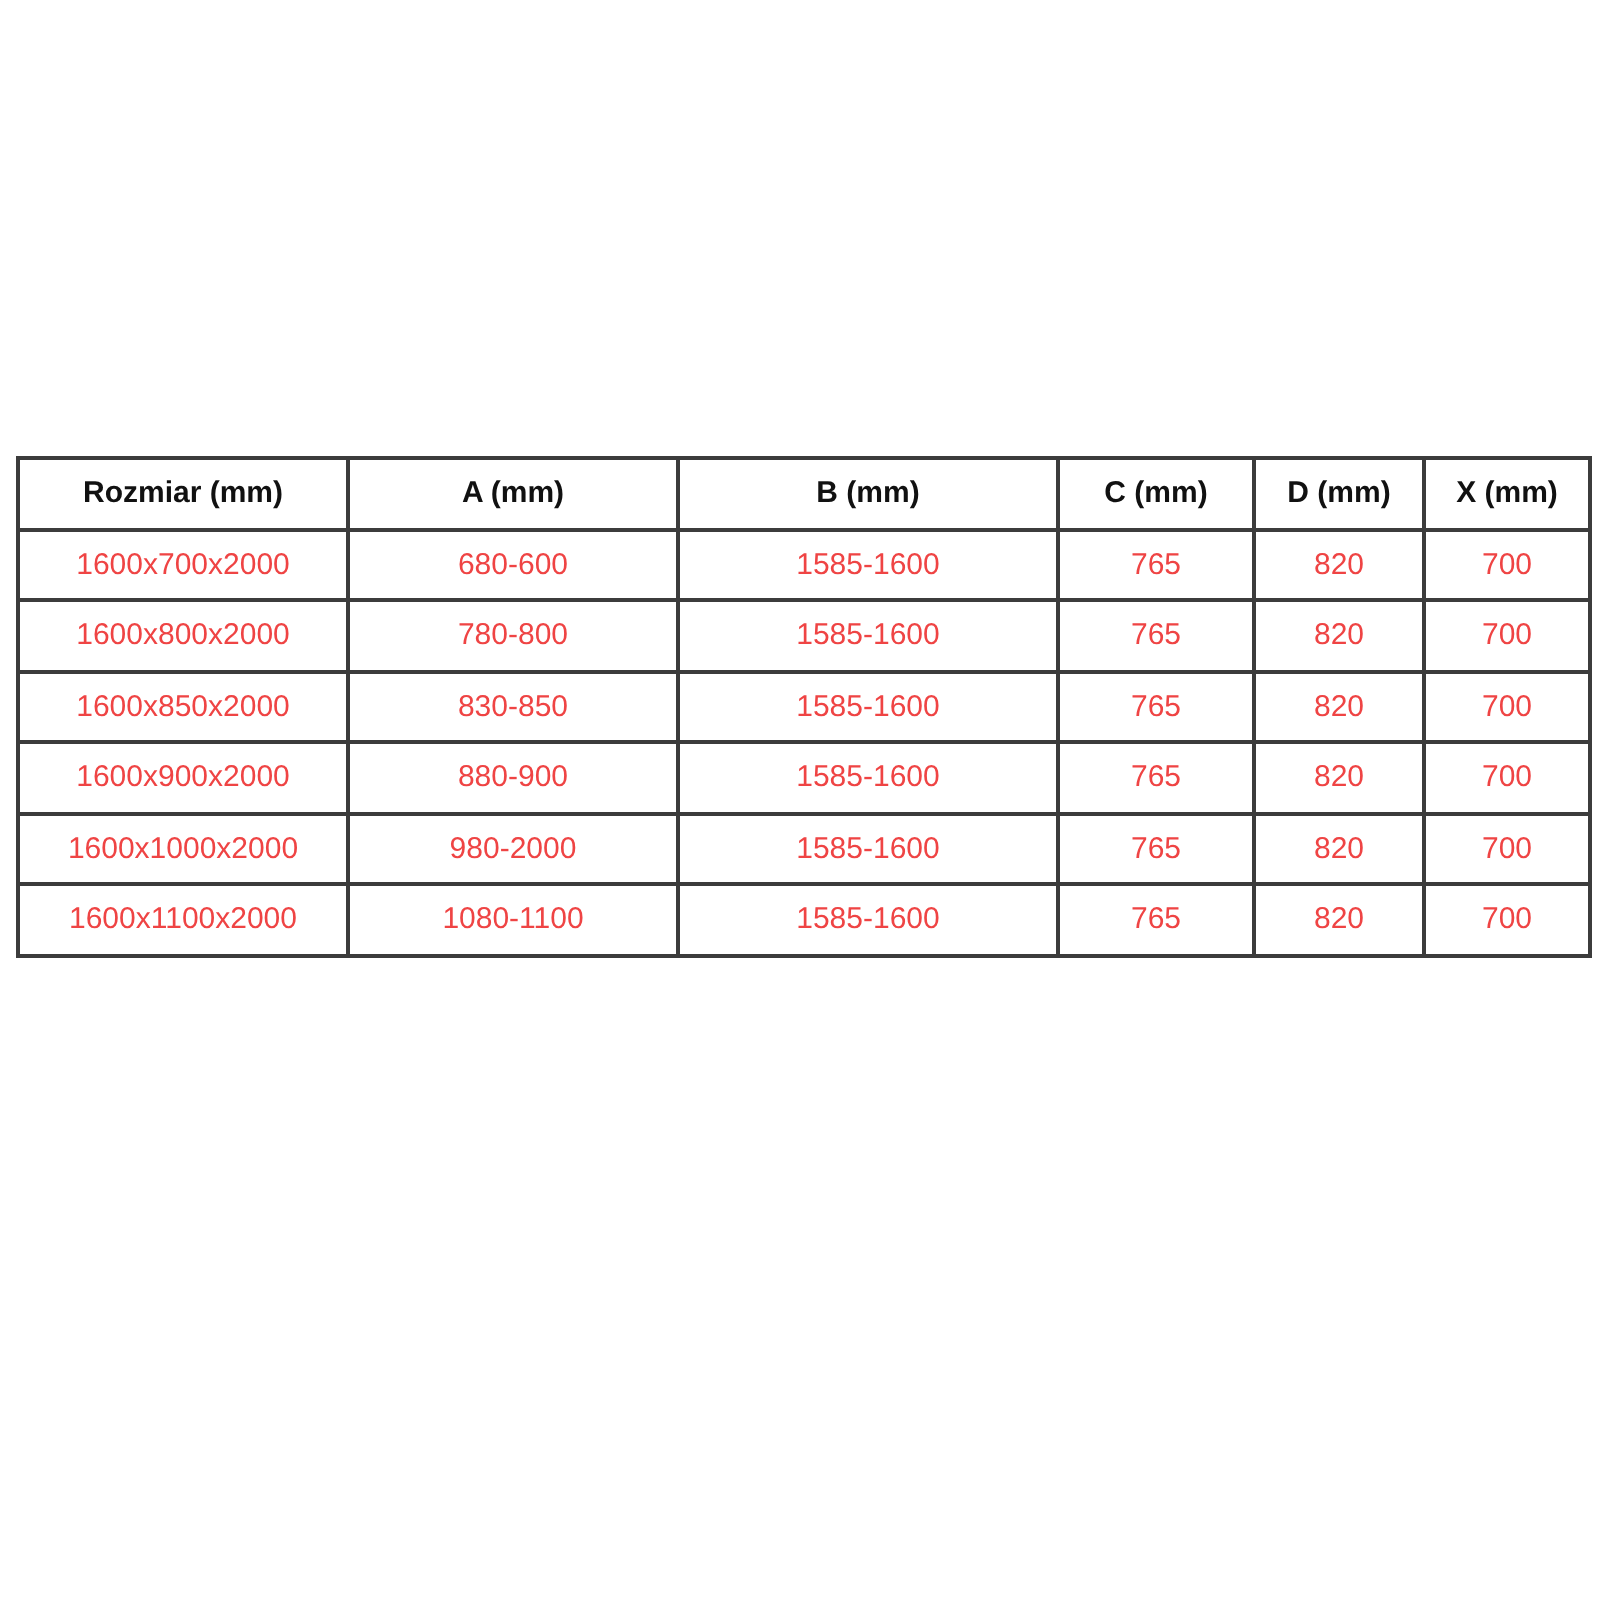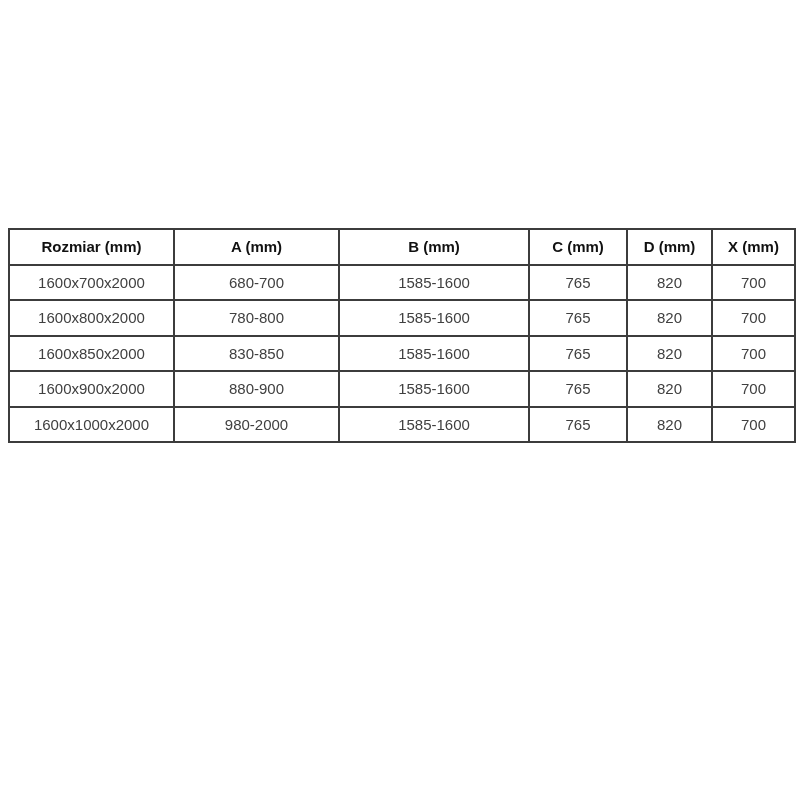--- a/index.html
+++ b/index.html
@@ -38,21 +38,21 @@
     line-height: 1;
     white-space: nowrap;
     overflow: hidden;
   }
   table.spec-table th {
     font-weight: bold;
     color: #111111;
   }
   table.spec-table td {
     font-weight: normal;
-    color: #404040;
+    color: #ef4444;
   }
   col.c-rozmiar { width: 165px; }
   col.c-a       { width: 165px; }
   col.c-b       { width: 190px; }
   col.c-c       { width: 98px; }
   col.c-d       { width: 85px; }
   col.c-x       { width: 83px; }
 </style>
 </head>
 <body>
@@ -73,21 +73,21 @@
         <th>A (mm)</th>
         <th>B (mm)</th>
         <th>C (mm)</th>
         <th>D (mm)</th>
         <th>X (mm)</th>
       </tr>
     </thead>
     <tbody>
         <tr>
           <td>1600x700x2000</td>
-          <td>680-700</td>
+          <td>680-600</td>
           <td>1585-1600</td>
           <td>765</td>
           <td>820</td>
           <td>700</td>
         </tr>
         <tr>
           <td>1600x800x2000</td>
           <td>780-800</td>
           <td>1585-1600</td>
           <td>765</td>
@@ -111,15 +111,23 @@
           <td>700</td>
         </tr>
         <tr>
           <td>1600x1000x2000</td>
           <td>980-2000</td>
           <td>1585-1600</td>
           <td>765</td>
           <td>820</td>
           <td>700</td>
         </tr>
+        <tr>
+          <td>1600x1100x2000</td>
+          <td>1080-1100</td>
+          <td>1585-1600</td>
+          <td>765</td>
+          <td>820</td>
+          <td>700</td>
+        </tr>
       </tbody>
   </table>
 </div>
 
 </body></html>

